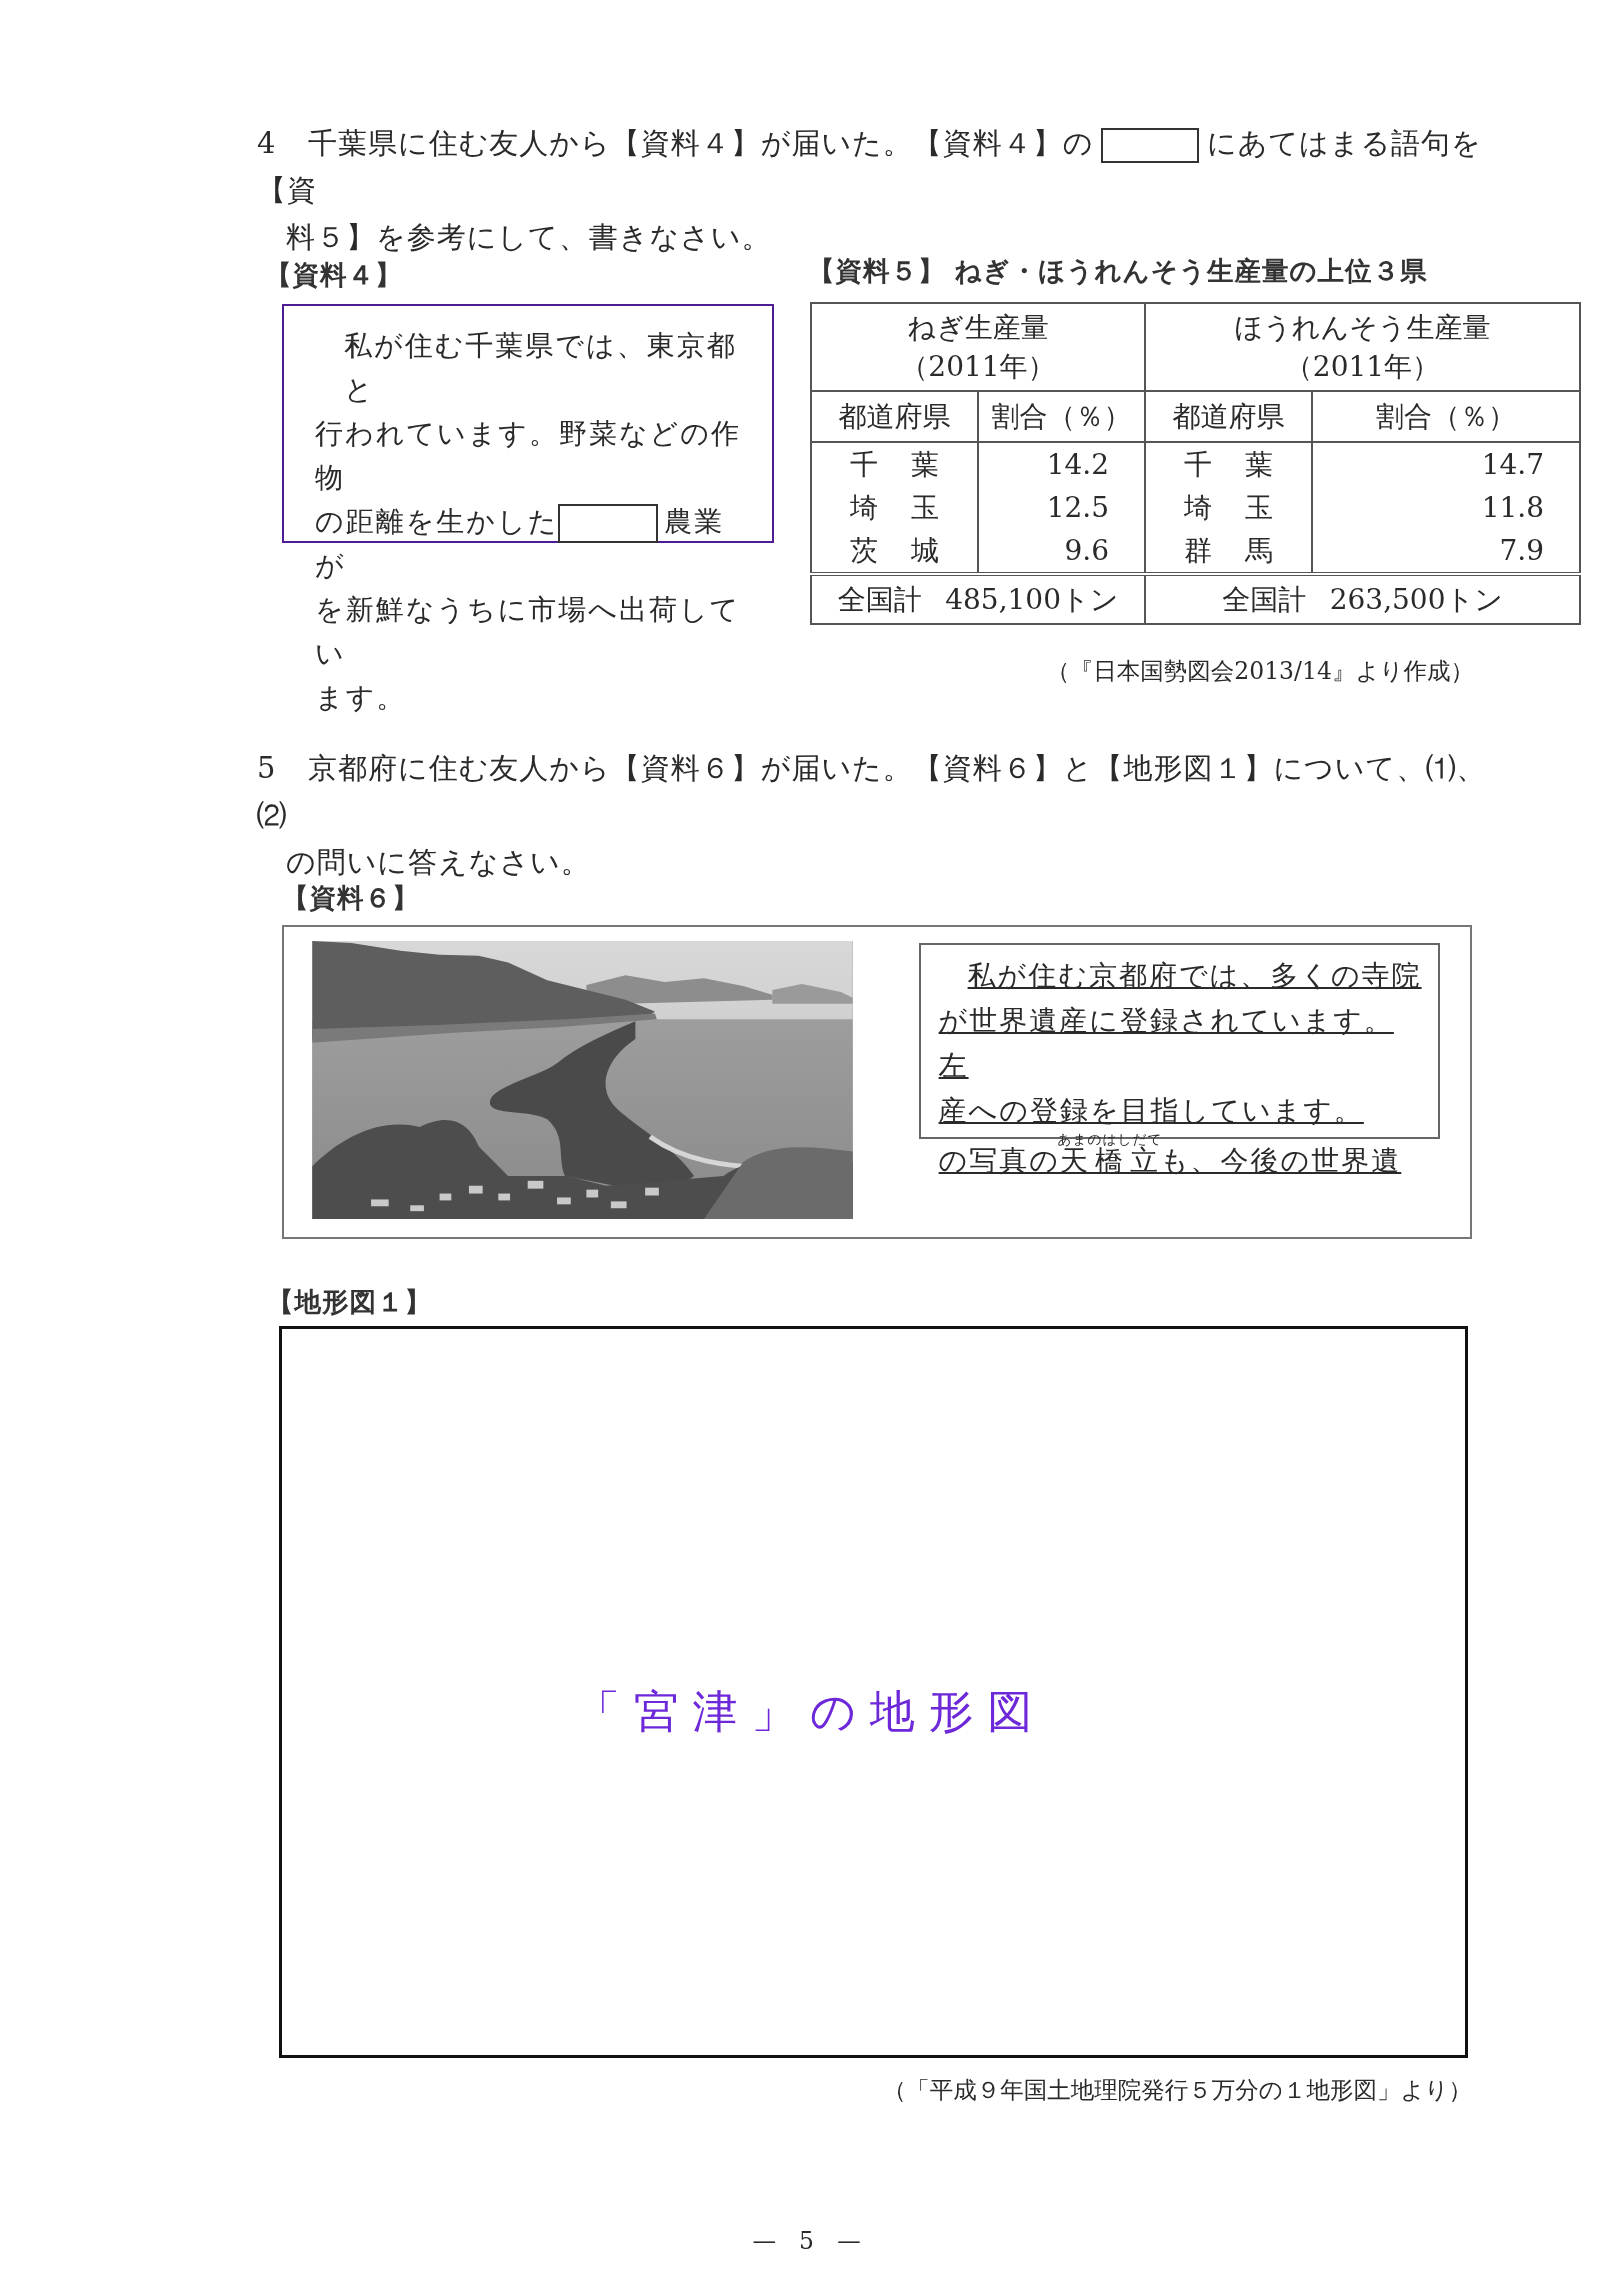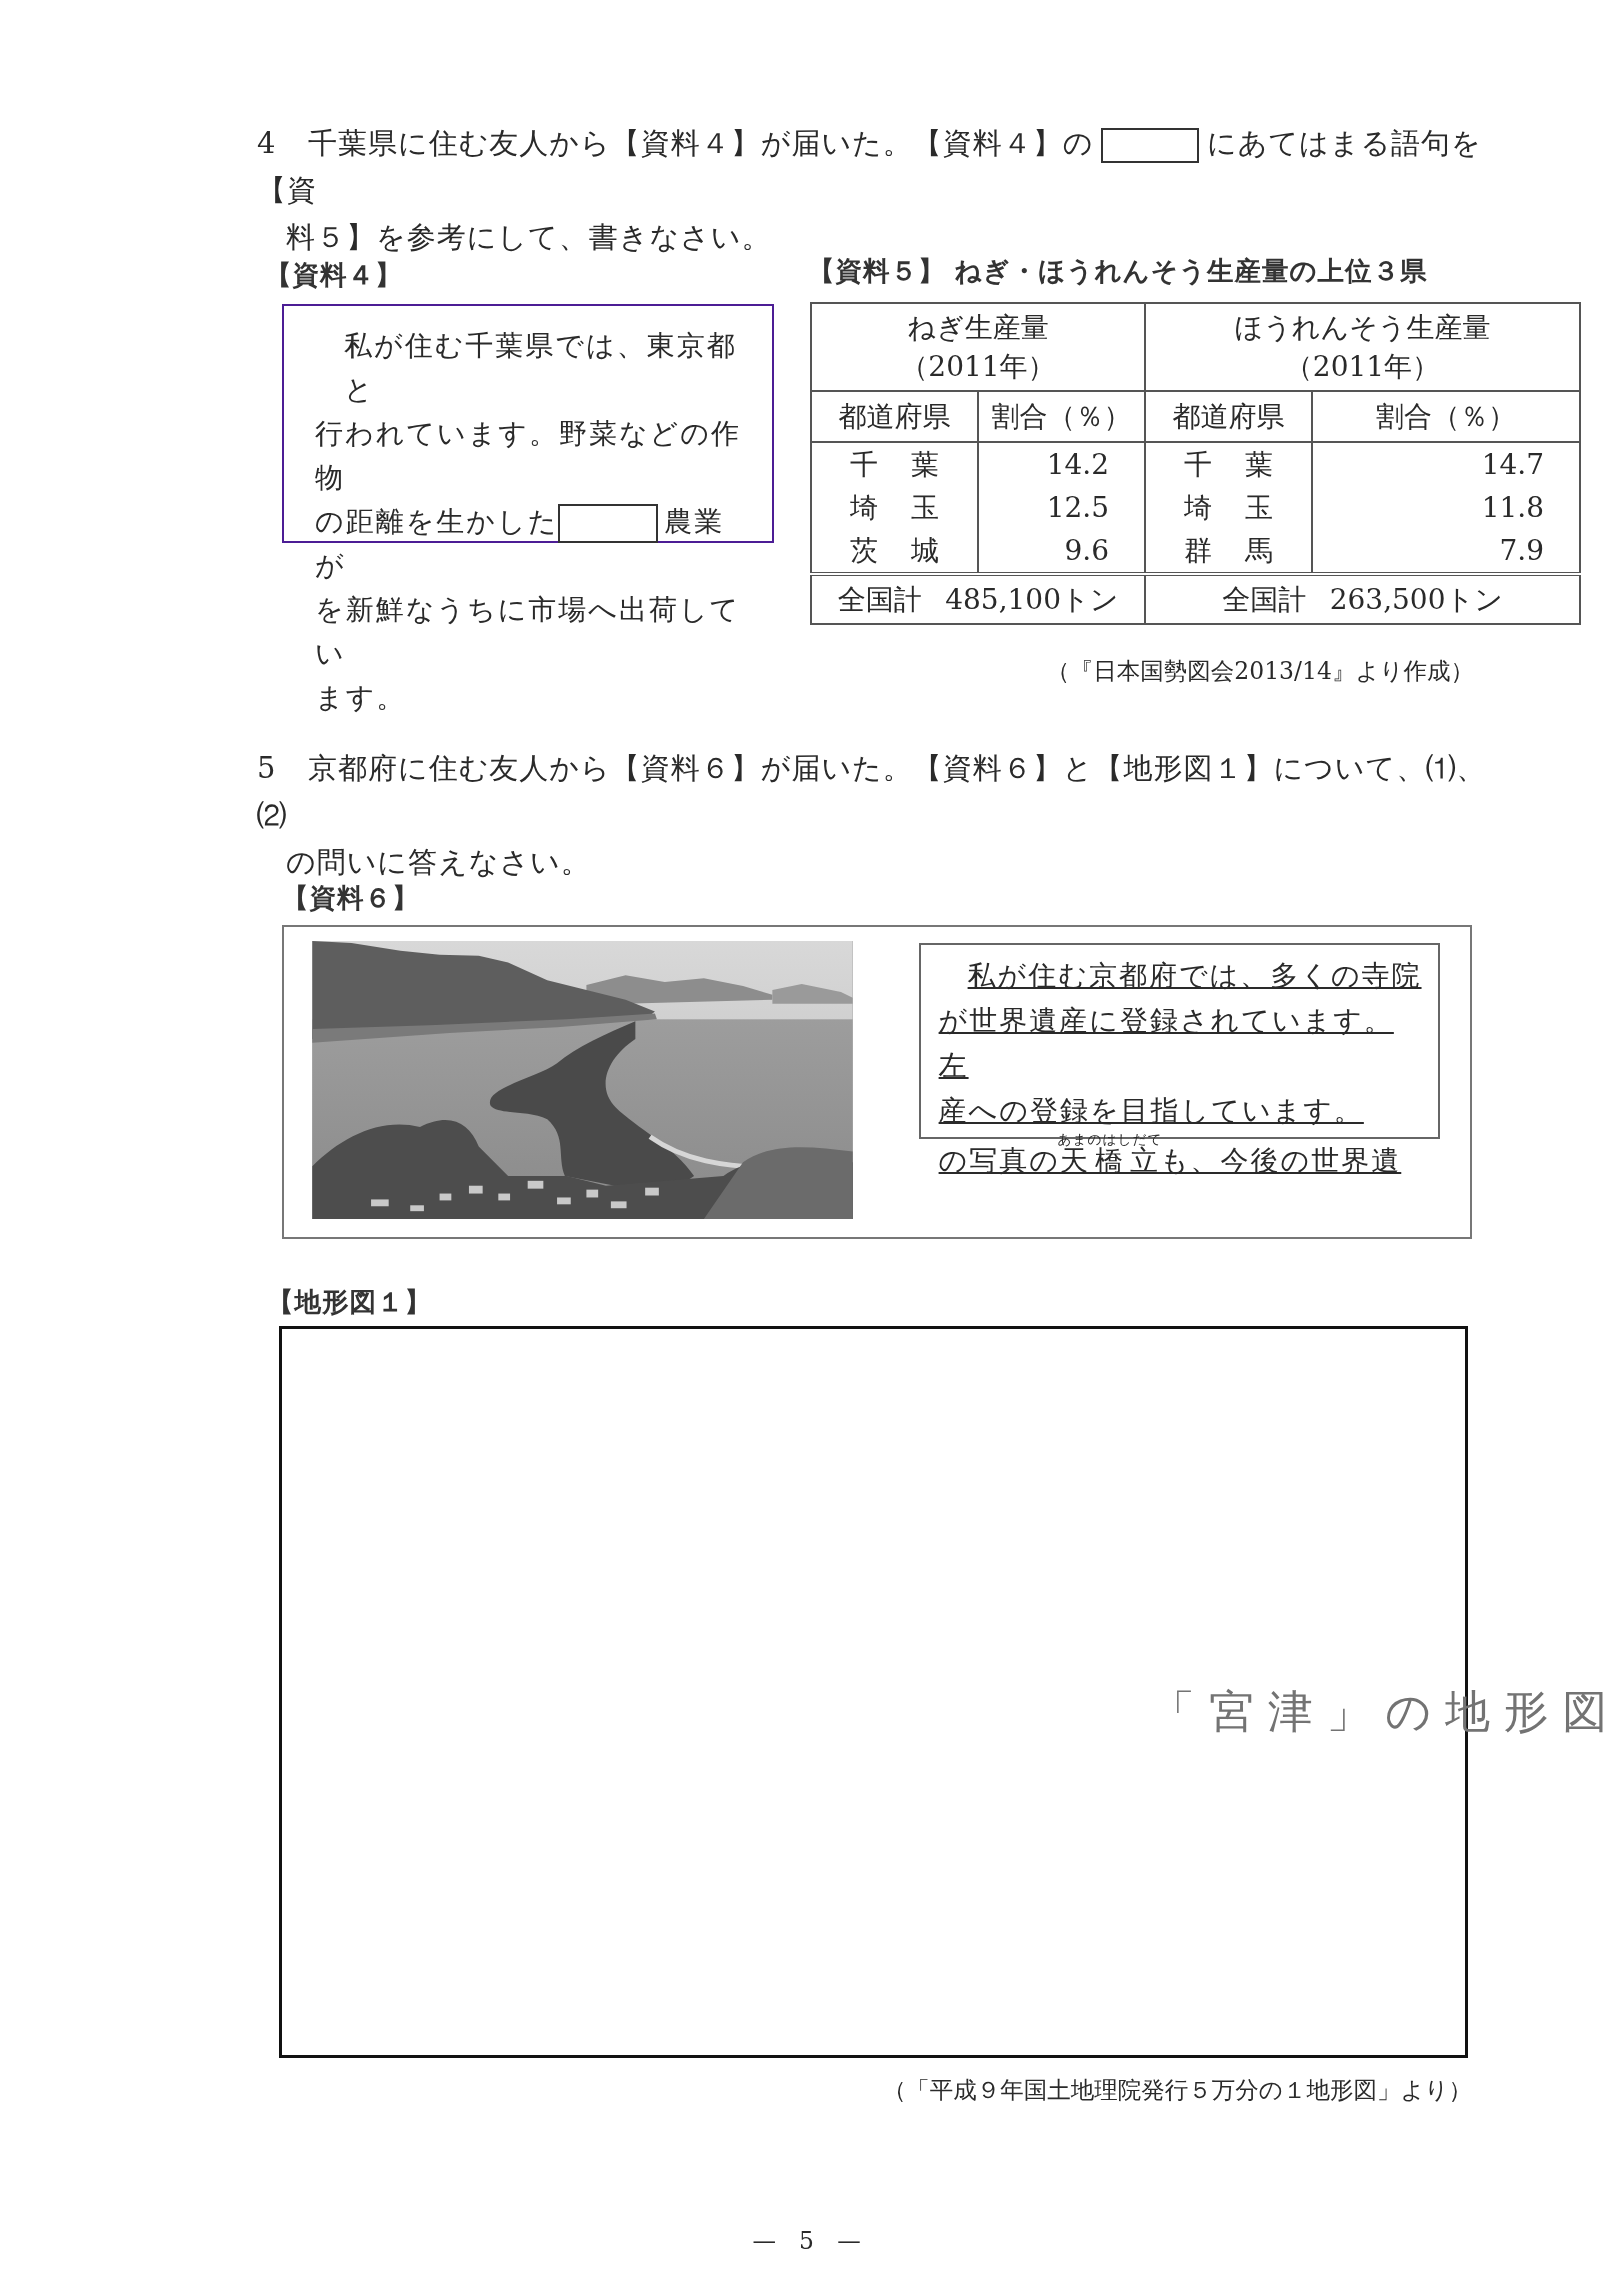--- a/index.html
+++ b/index.html
@@ -64,22 +64,22 @@
   }
   ruby rt { font-size: 13.7px; letter-spacing: 1px; }
 
   
   #map-label { left: 267px; top: 1284px; }
   #map-box {
     left: 279px; top: 1326px; width: 1189px; height: 732px;
     border: 3.9px solid #111; box-sizing: border-box;
   }
   #map-caption {
-    left: 0; right: 0; top: 1682px; text-align: right;
-    font-size: 45px; letter-spacing: 13.7px; color: #737373;
+    left: 0; right: 0; top: 1682px; text-align: center;
+    font-size: 45px; letter-spacing: 13.7px; color: #6d28d9;
   }
   #map-source { right: 149px; top: 2074px; font-size: 23.5px; }
   #page-num { left: 0; right: 0; top: 2227px; text-align: center; font-size: 23.5px; letter-spacing: 7.8px; }
 </style>
 </head>
 <body>
 
 <div class="abs q-text" style="left:257px; top:120px; width:1235px;">
   <span class="q-num">4</span><span>千葉県に住む友人から【資料４】が届いた。【資料４】の</span><span class="inline-blank"></span><span>にあてはまる語句を【資</span>
   <div style="padding-left:29px;">料５】を参考にして、書きなさい。</div>

